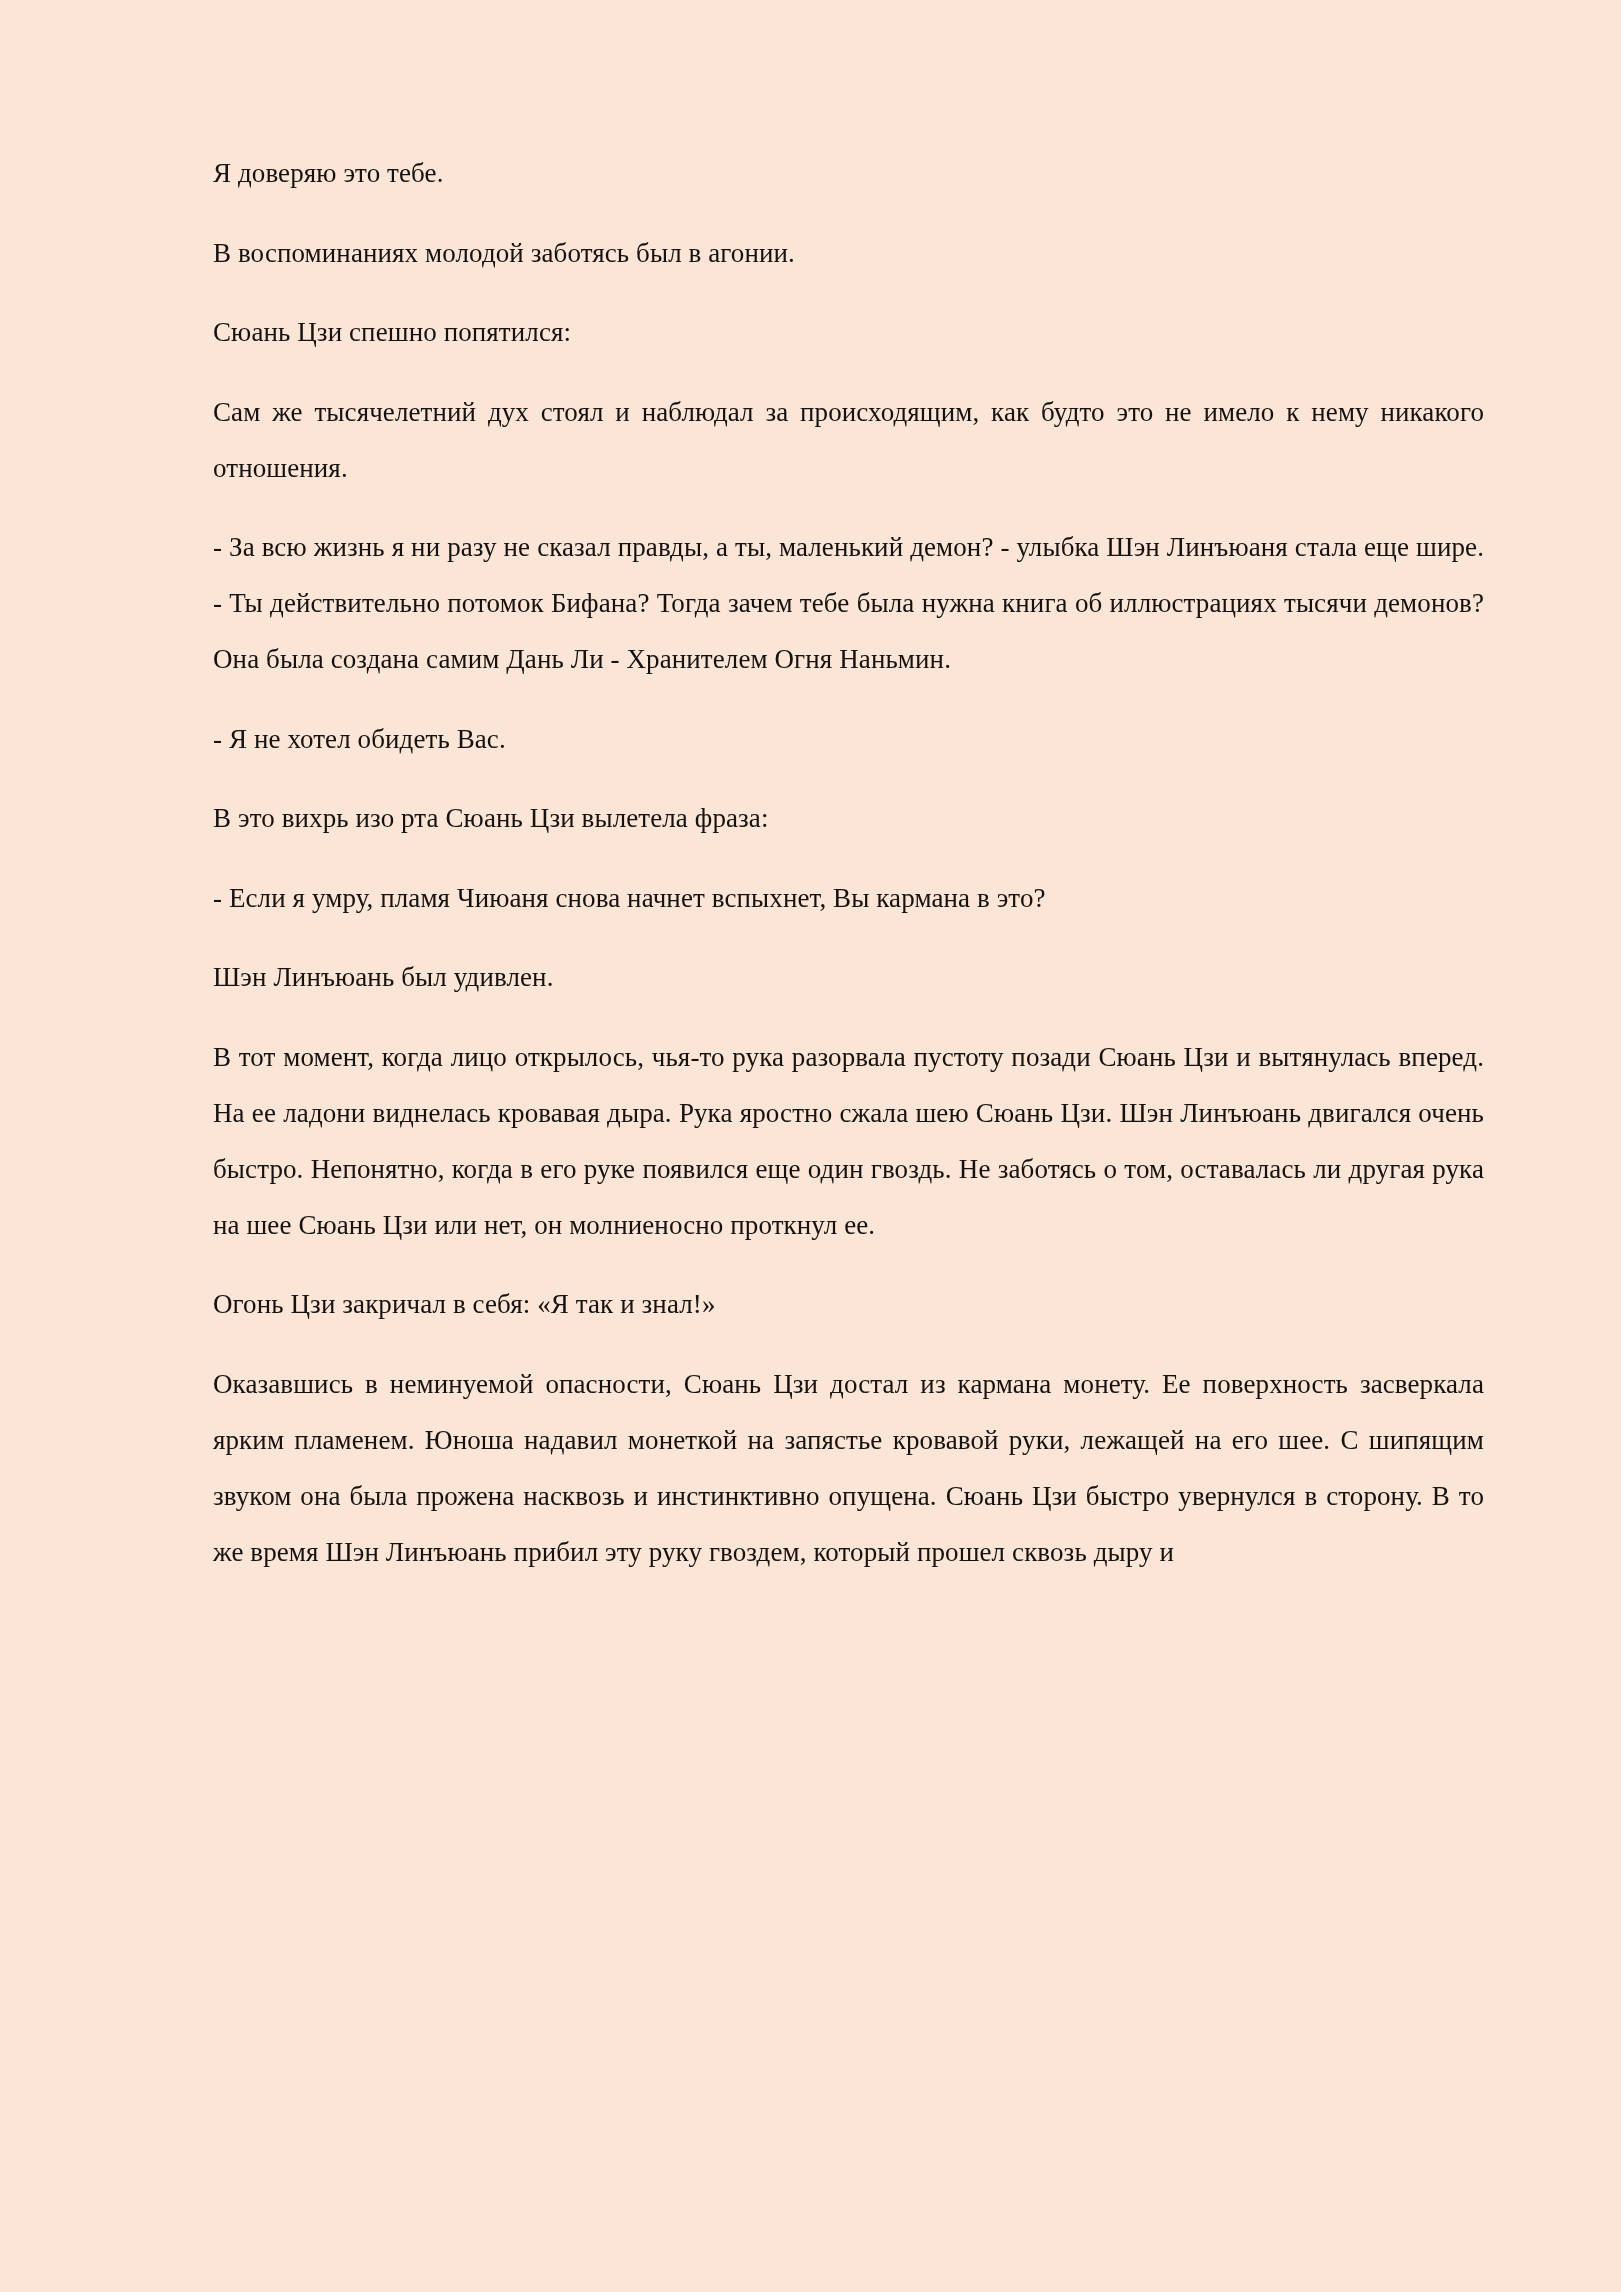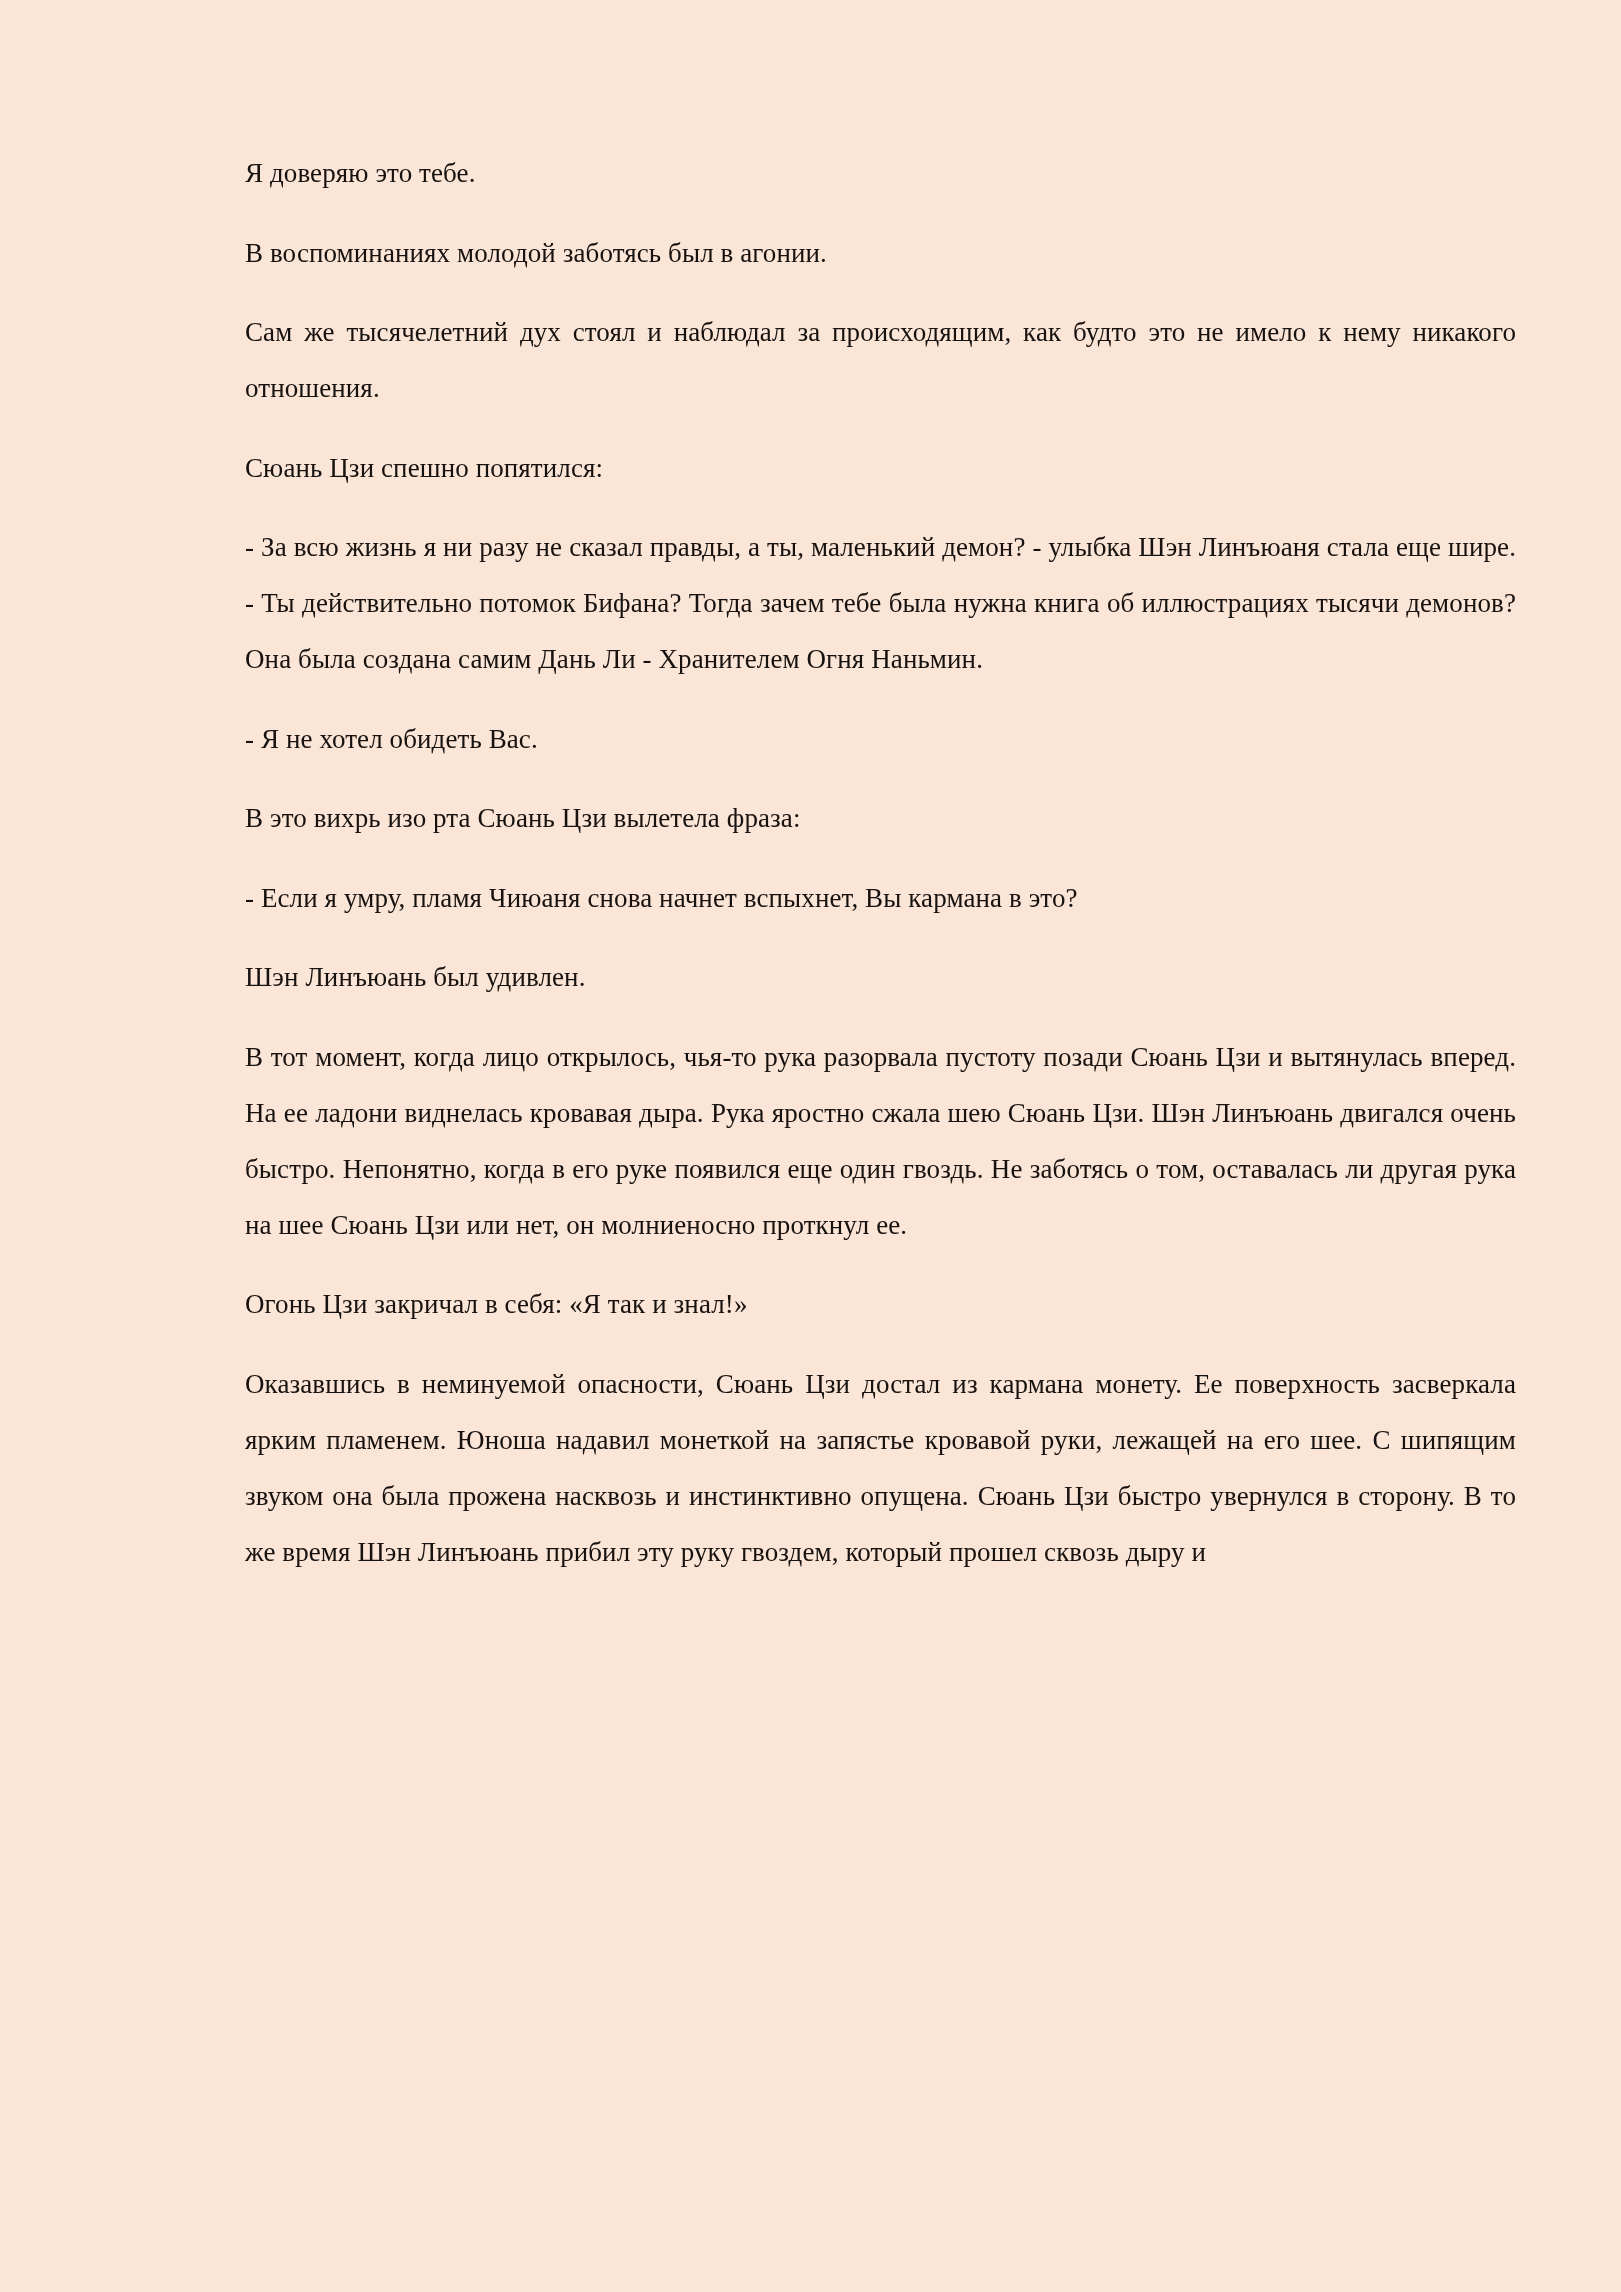--- a/index.html
+++ b/index.html
@@ -15,21 +15,21 @@
   }
   .page {
     position: relative;
     width: 1621px;
     height: 2293px;
     background: #fae5d7;
     box-sizing: border-box;
   }
   .text-column {
     position: absolute;
-    left: 245px;
+    left: 213px;
     top: 145px;
     width: 1271px;
   }
   .para {
     margin: 0 0 23.5px 0;
     font-size: 27px;
     line-height: 56px;
     color: #17120f;
     text-align: justify;
     text-justify: inter-word;
@@ -46,23 +46,23 @@
 </head>
 <body>
 
 <div class="page">
   <div class="text-column">
 
     <p class="para last-line-left">Я доверяю это тебе.</p>
 
     <p class="para last-line-left">В воспоминаниях молодой заботясь был в агонии.</p>
 
+    <p class="para last-line-left">Сюань Цзи спешно попятился:</p>
+
     <p class="para last-line-left">Сам же тысячелетний дух стоял и наблюдал за происходящим, как будто это не имело к нему никакого отношения.</p>
-
-    <p class="para last-line-left">Сюань Цзи спешно попятился:</p>
 
     <p class="para last-line-left">- За всю жизнь я ни разу не сказал правды, а ты, маленький демон? - улыбка Шэн Линъюаня стала еще шире. - Ты действительно потомок Бифана? Тогда зачем тебе была нужна книга об иллюстрациях тысячи демонов? Она была создана самим Дань Ли - Хранителем Огня Наньмин.</p>
 
     <p class="para last-line-left">- Я не хотел обидеть Вас.</p>
 
 
     <p class="para last-line-left">В это вихрь изо рта Сюань Цзи вылетела фраза:</p>
 
     <p class="para last-line-left">- Если я умру, пламя Чиюаня снова начнет вспыхнет, Вы кармана в это?</p>
 

